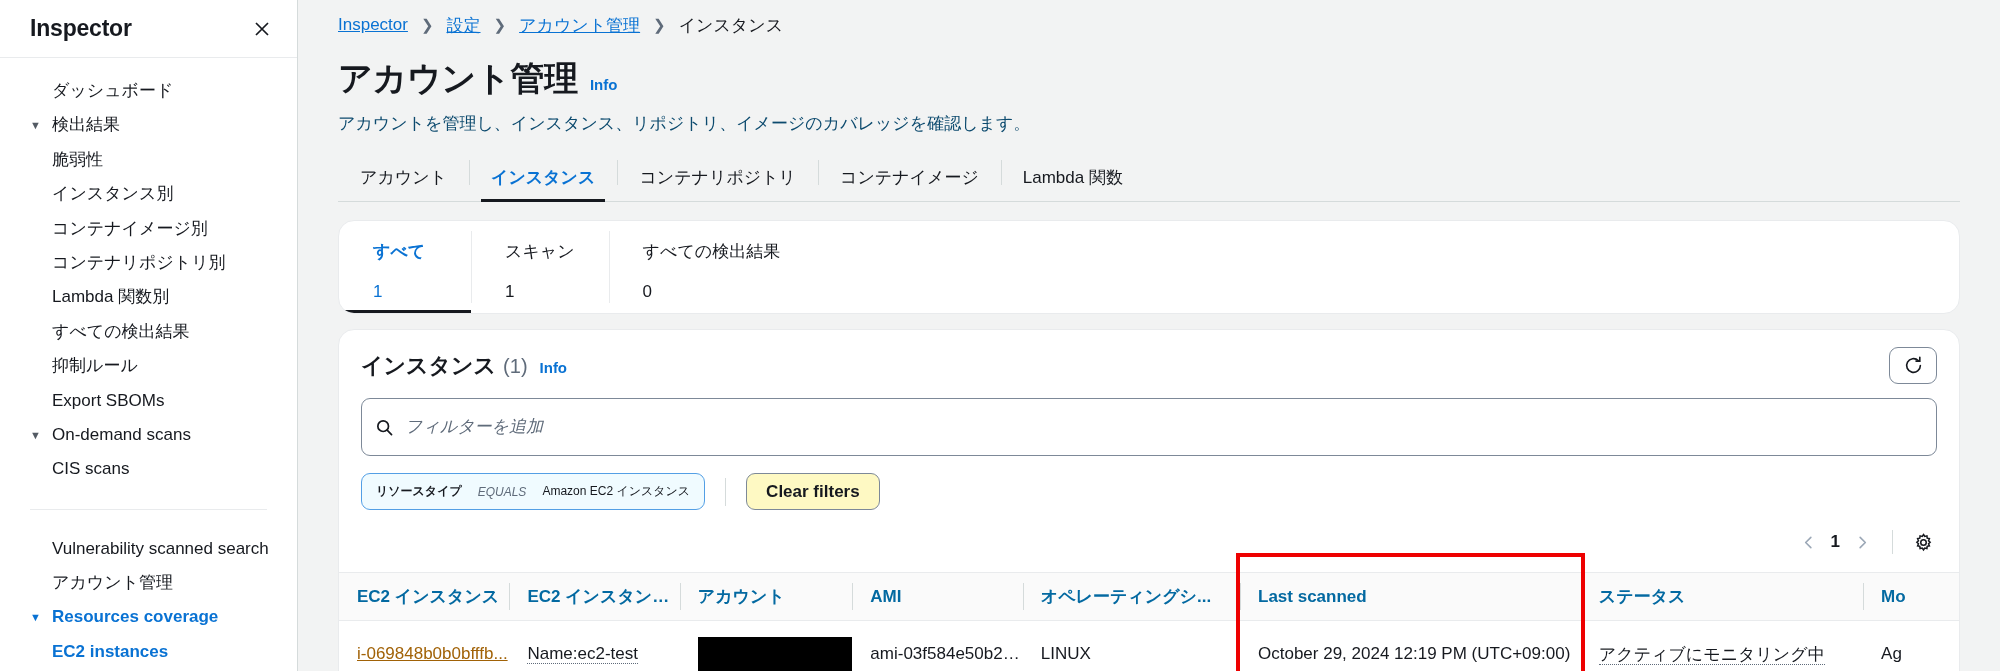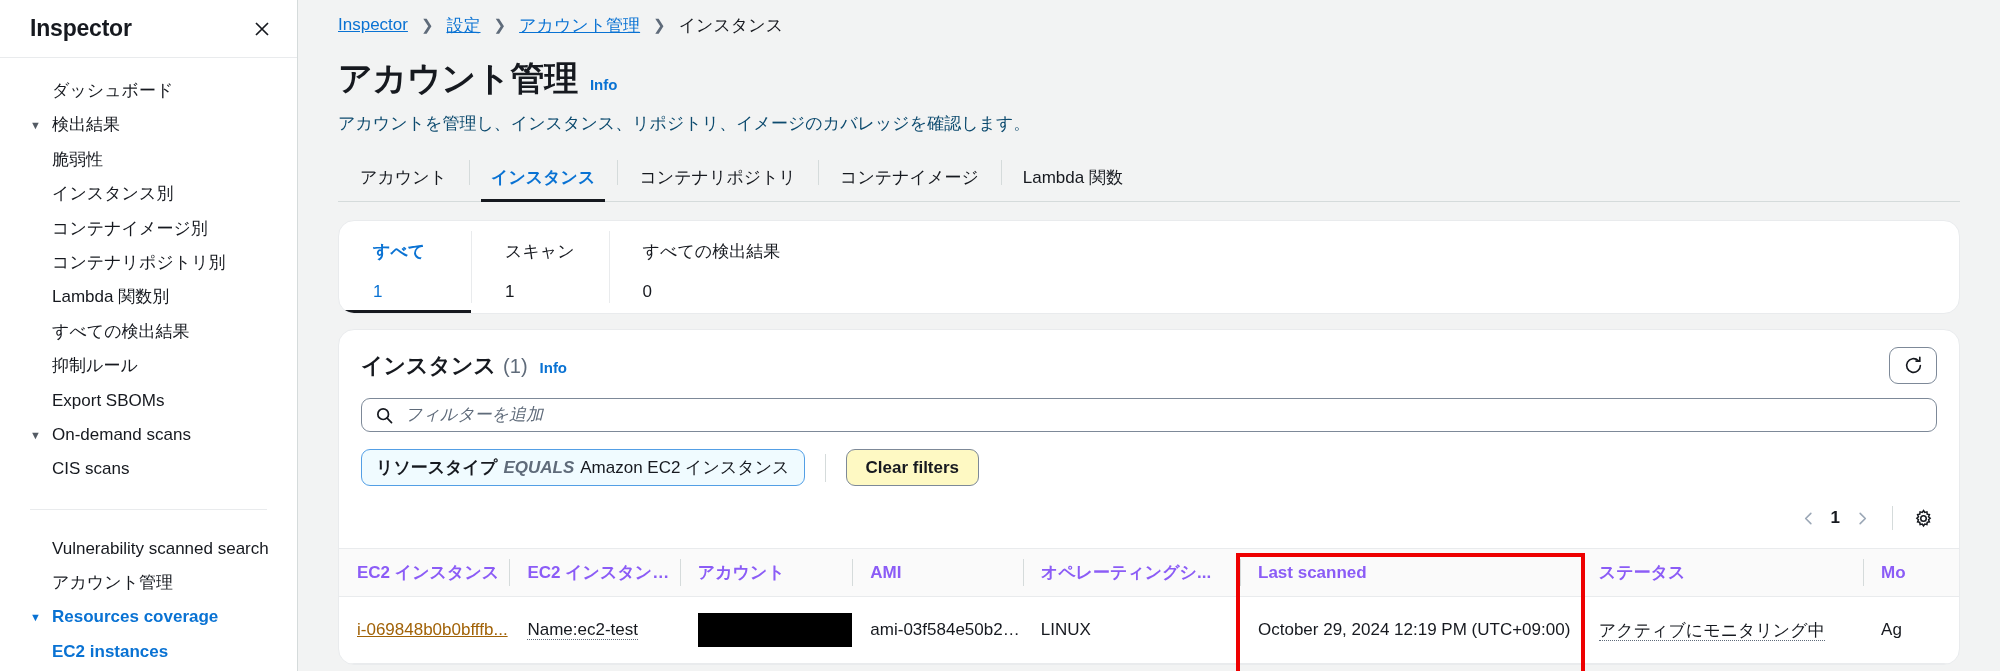--- a/index.html
+++ b/index.html
@@ -131,56 +131,56 @@
   .icon-btn {
     width: 48px; height: 37px;
     border: 1px solid #7d8998; border-radius: 9px;
     background: #ffffff; cursor: pointer;
     display: flex; align-items: center; justify-content: center;
     color: #16191f;
   }
   .filter-row { padding: 14px 22px 0 22px; }
   .search-box {
     display: flex; align-items: center;
-    height: 34px;
+    height: 58px;
     border: 1px solid #7d8998; border-radius: 9px;
     background: #ffffff; padding: 0 13px;
   }
   .search-box .s-icon { color: #16191f; display: flex; align-items: center; margin-right: 11px; }
   .search-box input {
     flex: 1; border: none; outline: none;
     font-family: inherit; font-size: 17px; color: #16191f; background: transparent;
   }
   .search-box input::placeholder { color: #5f6b7a; font-style: italic; }
 
   .token-row { display: flex; align-items: center; padding: 17px 22px 0 22px; }
   .token {
     display: flex; align-items: center;
     height: 37px; padding: 0 14px;
     background: #f0fbff; border: 1px solid #539fe5; border-radius: 9px;
-    font-size: 17px; color: #16191f; cursor: pointer; white-space: nowrap;
+    font-size: 12px; color: #16191f; cursor: pointer; white-space: nowrap;
   }
   .token .tk-key { font-weight: bold; }
-  .token .tk-op { font-style: italic; color: #5f6b7a; margin: 0 6px; font-weight: bold; }
+  .token .tk-op { font-style: italic; color: #5f6b7a; margin: 0 16px; }
   .token-sep { width: 1px; height: 28px; background: #d5dbdb; margin: 0 20px; }
   .clear-btn {
     height: 37px; padding: 0 19px;
     border: 1px solid #7d8998; border-radius: 9px; background: #fef9c3;
     font-family: inherit; font-size: 17px; font-weight: bold; color: #16191f; cursor: pointer;
   }
 
   .pager-row { display: flex; align-items: center; justify-content: flex-end; padding: 16px 20px 0 22px; }
   .pg-btn { width: 32px; height: 32px; display: flex; align-items: center; justify-content: center; cursor: pointer; color: #9ba7b6; }
   .pg-num { font-size: 17px; font-weight: bold; color: #16191f; margin: 0 6px; cursor: pointer; }
   .pg-sep { width: 1px; height: 24px; background: #d5dbdb; margin: 0 14px; }
   .pg-gear { width: 32px; height: 32px; display: flex; align-items: center; justify-content: center; cursor: pointer; color: #16191f; }
 
   .tbl { width: 100%; border-collapse: collapse; margin-top: 14px; table-layout: fixed; }
   .tbl th {
-    text-align: left; font-size: 17px; font-weight: bold; color: #8b5cf6;
+    text-align: left; font-size: 17px; font-weight: bold; color: #0369a1;
     padding: 12px 0 12px 18px;
     border-top: 1px solid #e9ebed; border-bottom: 1px solid #e9ebed;
     background: #fafafa;
     white-space: nowrap; overflow: hidden; text-overflow: ellipsis;
     position: relative;
   }
   .tbl th + th::before { content: ""; position: absolute; left: 0; top: 10px; bottom: 10px; width: 1px; background: #d5dbdb; }
   .tbl td {
     font-size: 17px; color: #16191f;
     padding: 16px 0 16px 18px;

